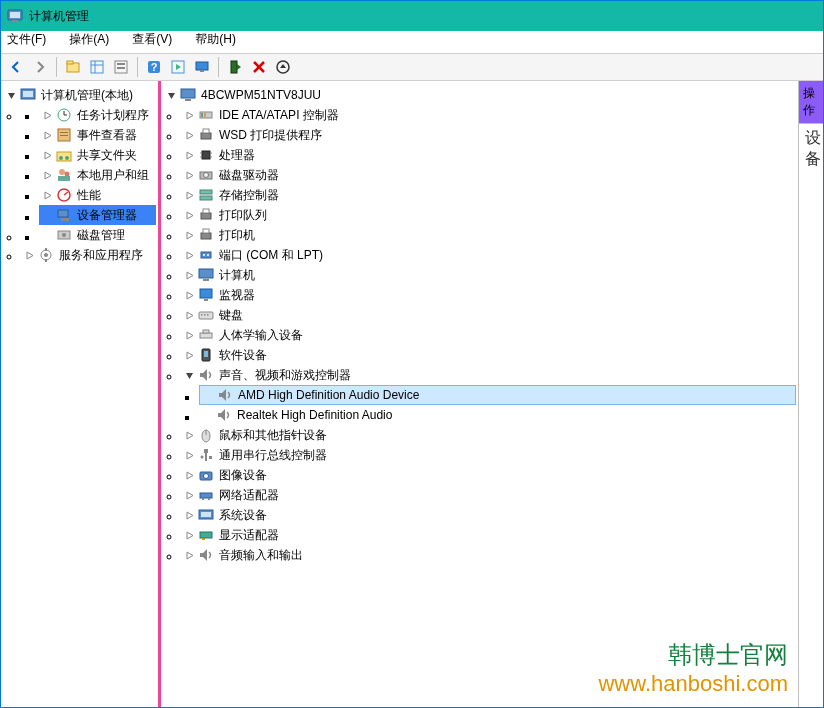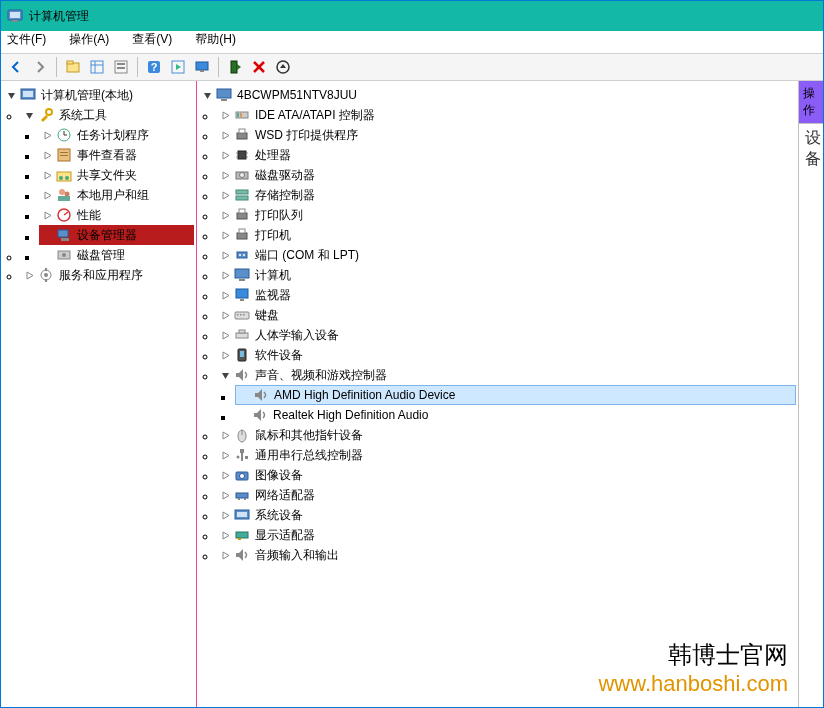--- a/index.html
+++ b/index.html
@@ -13,40 +13,40 @@
 
 .menubar { height: 22px; display: flex; align-items: flex-start; padding: 0 6px; gap: 23px; }
 .menubar span { cursor: default; }
 
 .toolbar { height: 28px; border-top: 1px solid #d0d0d0; border-bottom: 1px solid #d0d0d0; background: #f5f5f5; display: flex; align-items: center; padding: 0 4px; gap: 2px; }
 .tb-btn { width: 22px; height: 22px; display: inline-flex; align-items: center; justify-content: center; cursor: default; }
 .tb-sep { width: 1px; height: 20px; background: #c0c0c0; margin: 0 3px; }
 
 .main { display: flex; flex: 1; overflow: hidden; }
 
-.left-pane { width: 196px; border-right: 1px solid #ec4899; padding: 4px 2px; overflow: auto; }
+.left-pane { width: 160px; border-right: 3px solid #ec4899; padding: 4px 2px; overflow: auto; }
 .right-pane { flex: 1; display: flex; flex-direction: column; }
 .device-area { flex: 1; position: relative; padding: 4px 2px; overflow: auto; border-right: 1px solid #c0c0c0; }
 .actions-pane { width: 24px; border-left: none; }
 .actions-head { background: #8b5cf6; border-bottom: 1px solid #c0c0c0; padding: 4px 4px; font-size: 12px; }
 .actions-item { padding: 4px 6px; font-size: 16px; color: #333; }
 
 .tree { list-style: none; }
 .tree li { position: relative; white-space: nowrap; }
 .row { display: flex; align-items: center; height: 20px; padding-left: 2px; gap: 3px; cursor: default; }
 .row.selected { background: #cde8ff; border: 1px solid #7eb4e8; height: 20px; }
-.row.greysel { background: #b91c1c; }
+.row.greysel { background: #3b82f6; }
 .exp { width: 12px; height: 12px; display: inline-flex; align-items: center; justify-content: center; cursor: pointer; }
 .exp svg { width: 9px; height: 9px; }
 .icon { width: 16px; height: 16px; display: inline-flex; align-items: center; justify-content: center; flex-shrink: 0; }
 .label { padding: 0 2px; }
 .children { padding-left: 18px; }
 
 .watermark { position: absolute; bottom: 10px; right: 10px; text-align: right; font-family: Arial, sans-serif; pointer-events: none; }
-.watermark .line1 { color: #000000; font-size: 24px; font-weight: normal; }
+.watermark .line1 { color: #15803d; font-size: 24px; font-weight: normal; }
 .watermark .line2 { color: #e29400; font-size: 22px; }
 
 
 </style>
 </head>
 <body>
 
 <div class="window">
 
   <div class="titlebar">
@@ -153,34 +153,20 @@
             <span class="icon">
                 <svg viewBox="0 0 16 16">
                   <rect x="1" y="2" width="14" height="10" fill="#5b8fc7" stroke="#2a5a9c"></rect>
                   <rect x="3" y="4" width="10" height="6" fill="#cfe3f7"></rect>
                 </svg>
               </span>
             <span class="label">计算机管理(本地)</span>
           </div>
           <ul class="children">
             <li>
-              <div class="row">
-                <span class="exp">
-                    <svg viewBox="0 0 9 9">
-                      <path d="M1 2 L8 2 L4.5 8 Z" fill="#444"></path>
-                    </svg>
-                  </span>
-                <span class="icon">
-                    <svg viewBox="0 0 16 16">
-                      <path d="M3 13 L8 8 L10 10 L5 15 Z" fill="#d9a400"></path>
-                      <circle cx="11" cy="5" r="3" fill="none" stroke="#d9a400" stroke-width="2"></circle>
-                    </svg>
-                  </span>
-                <span class="label">系统工具</span>
-              </div>
               <ul class="children">
                 <li>
                     <div class="row">
                       <span class="exp">
                         <svg viewBox="0 0 9 9">
                           <path d="M2 1 L8 4.5 L2 8 Z" fill="none" stroke="#888"></path>
                         </svg>
                       </span>
                       <span class="icon">
                         <svg viewBox="0 0 16 16">

